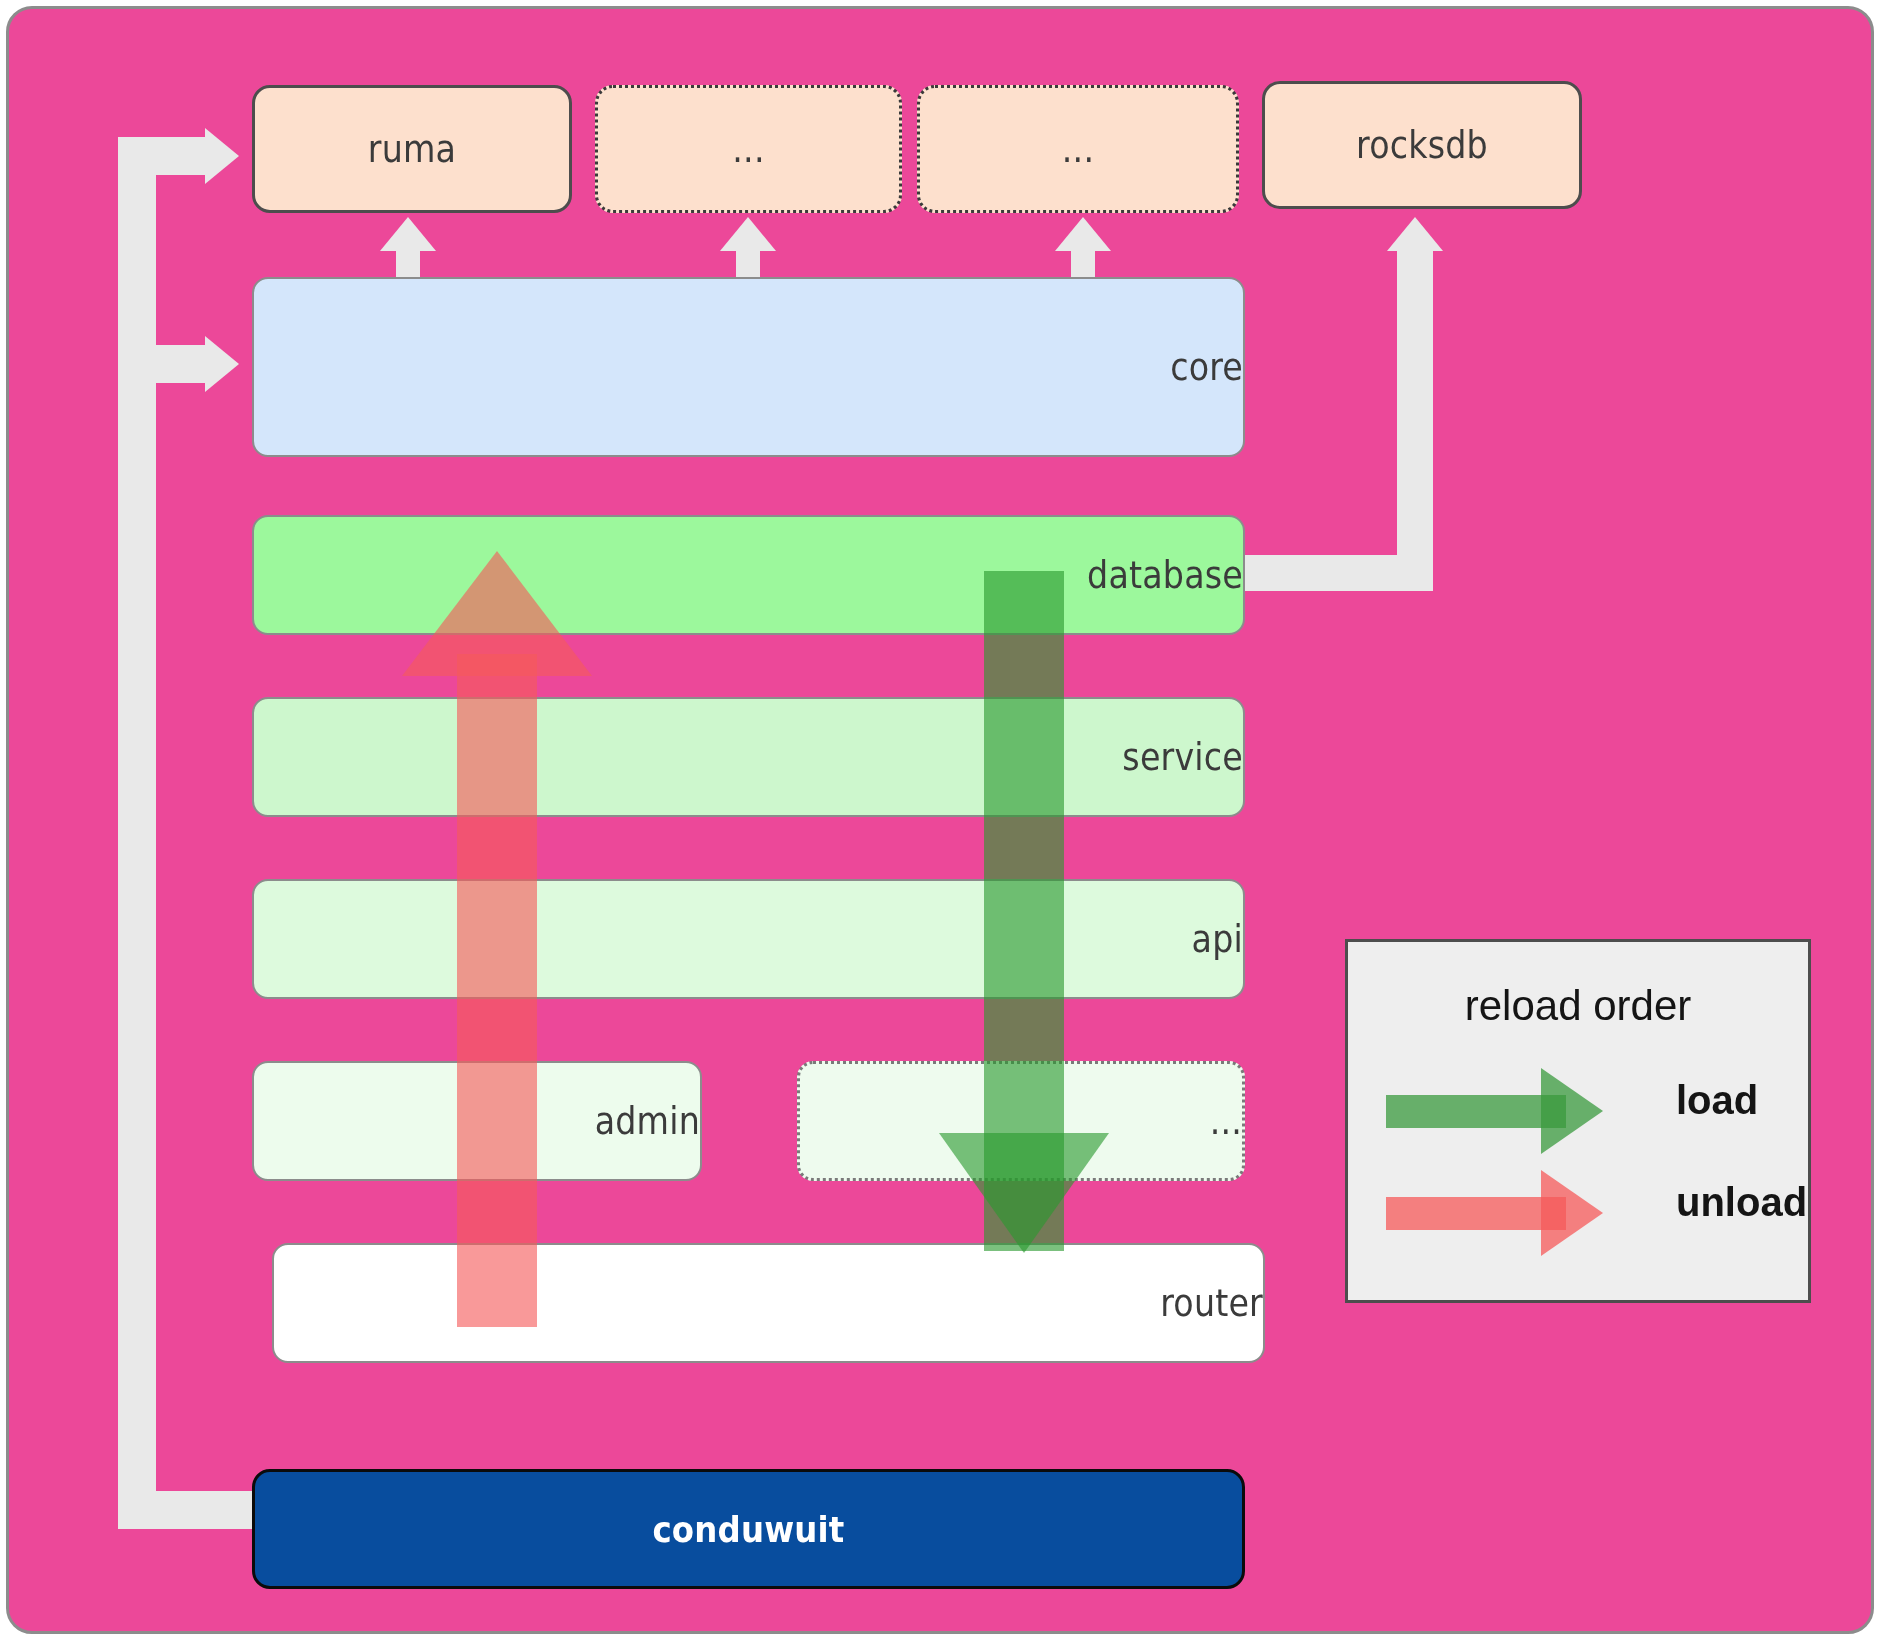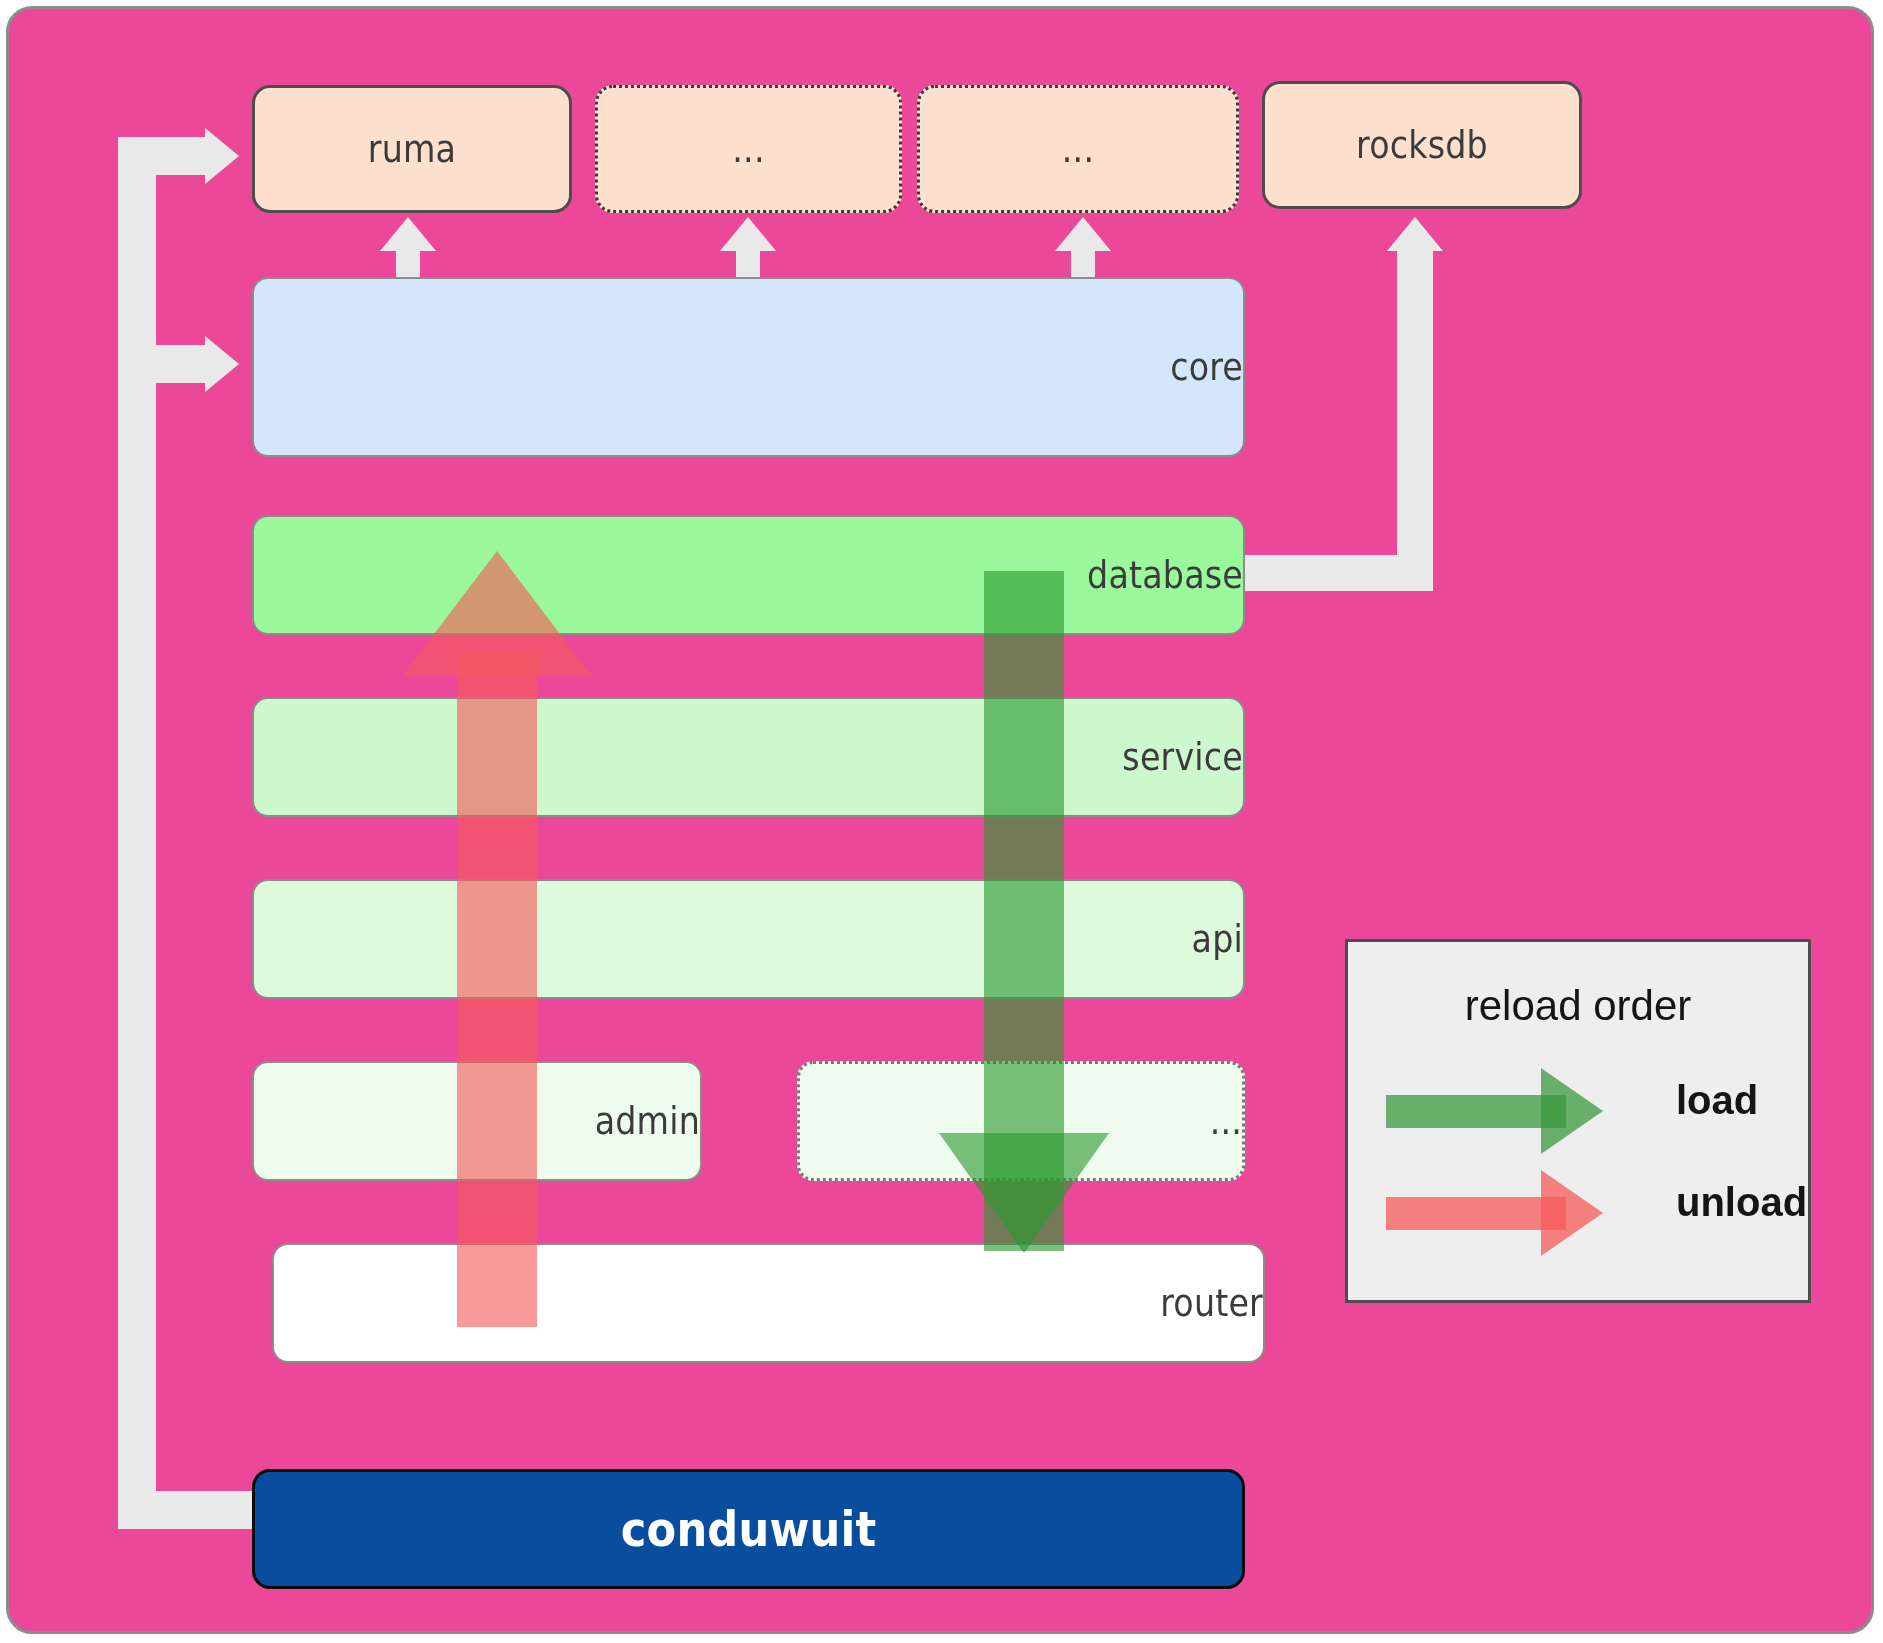--- a/index.html
+++ b/index.html
@@ -26,21 +26,21 @@
   .layer.dotted{border:3px dotted #7a7a7a;}
   .core{background:#d4e6fb;}
   .l-database{background:#9cf89c;}
   .l-service{background:#cdf7cd;}
   .l-api{background:#ddfadd;}
   .l-admin{background:#edfced;}
   .l-dots{background:#eefbee;}
   .l-router{background:#ffffff;}
   .root{
     background:#084d9e;border:3px solid #0b0b0b;border-radius:18px;
-    color:#ffffff;font-weight:bold;font-size:48px;
+    color:#ffffff;font-weight:bold;font-size:36px;
   }
   
   .pipe{position:absolute;background:#e9e9e9;}
   .pipe-arrow{
     position:absolute;width:0;height:0;
     border-top:28px solid transparent;border-bottom:28px solid transparent;
     border-left:34px solid #e9e9e9;
   }
   .pipe-arrow-up{
     position:absolute;width:0;height:0;

